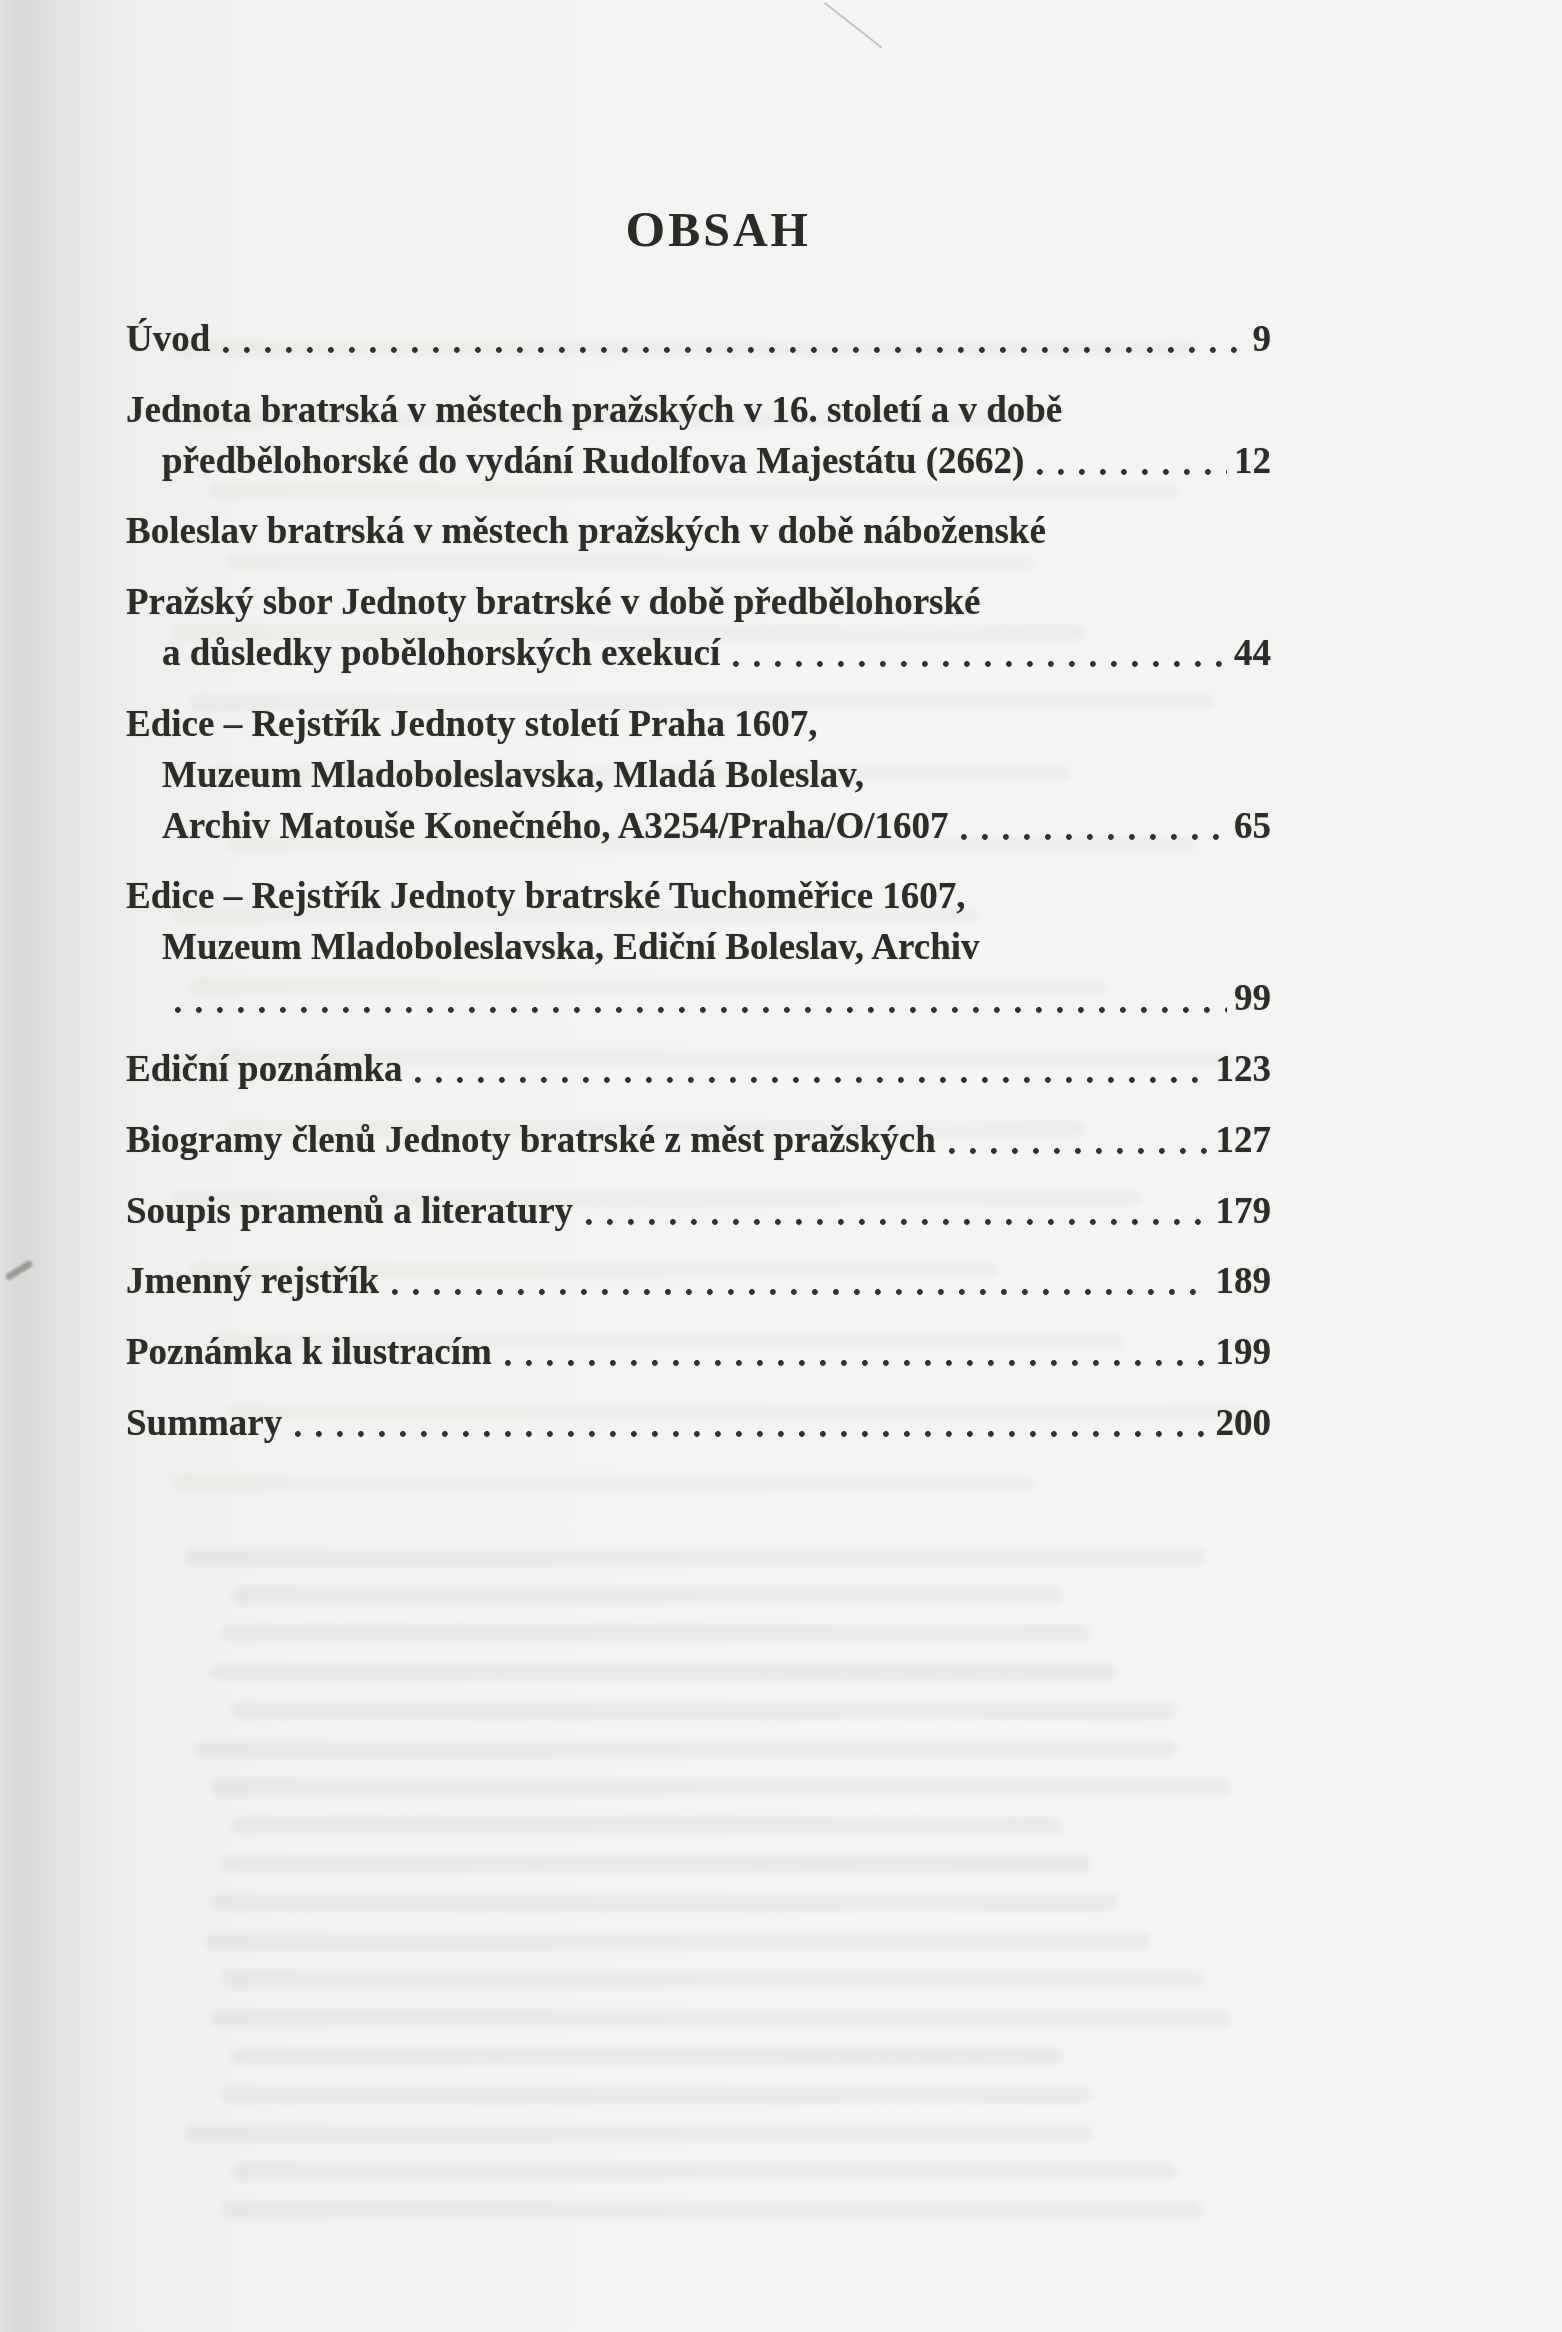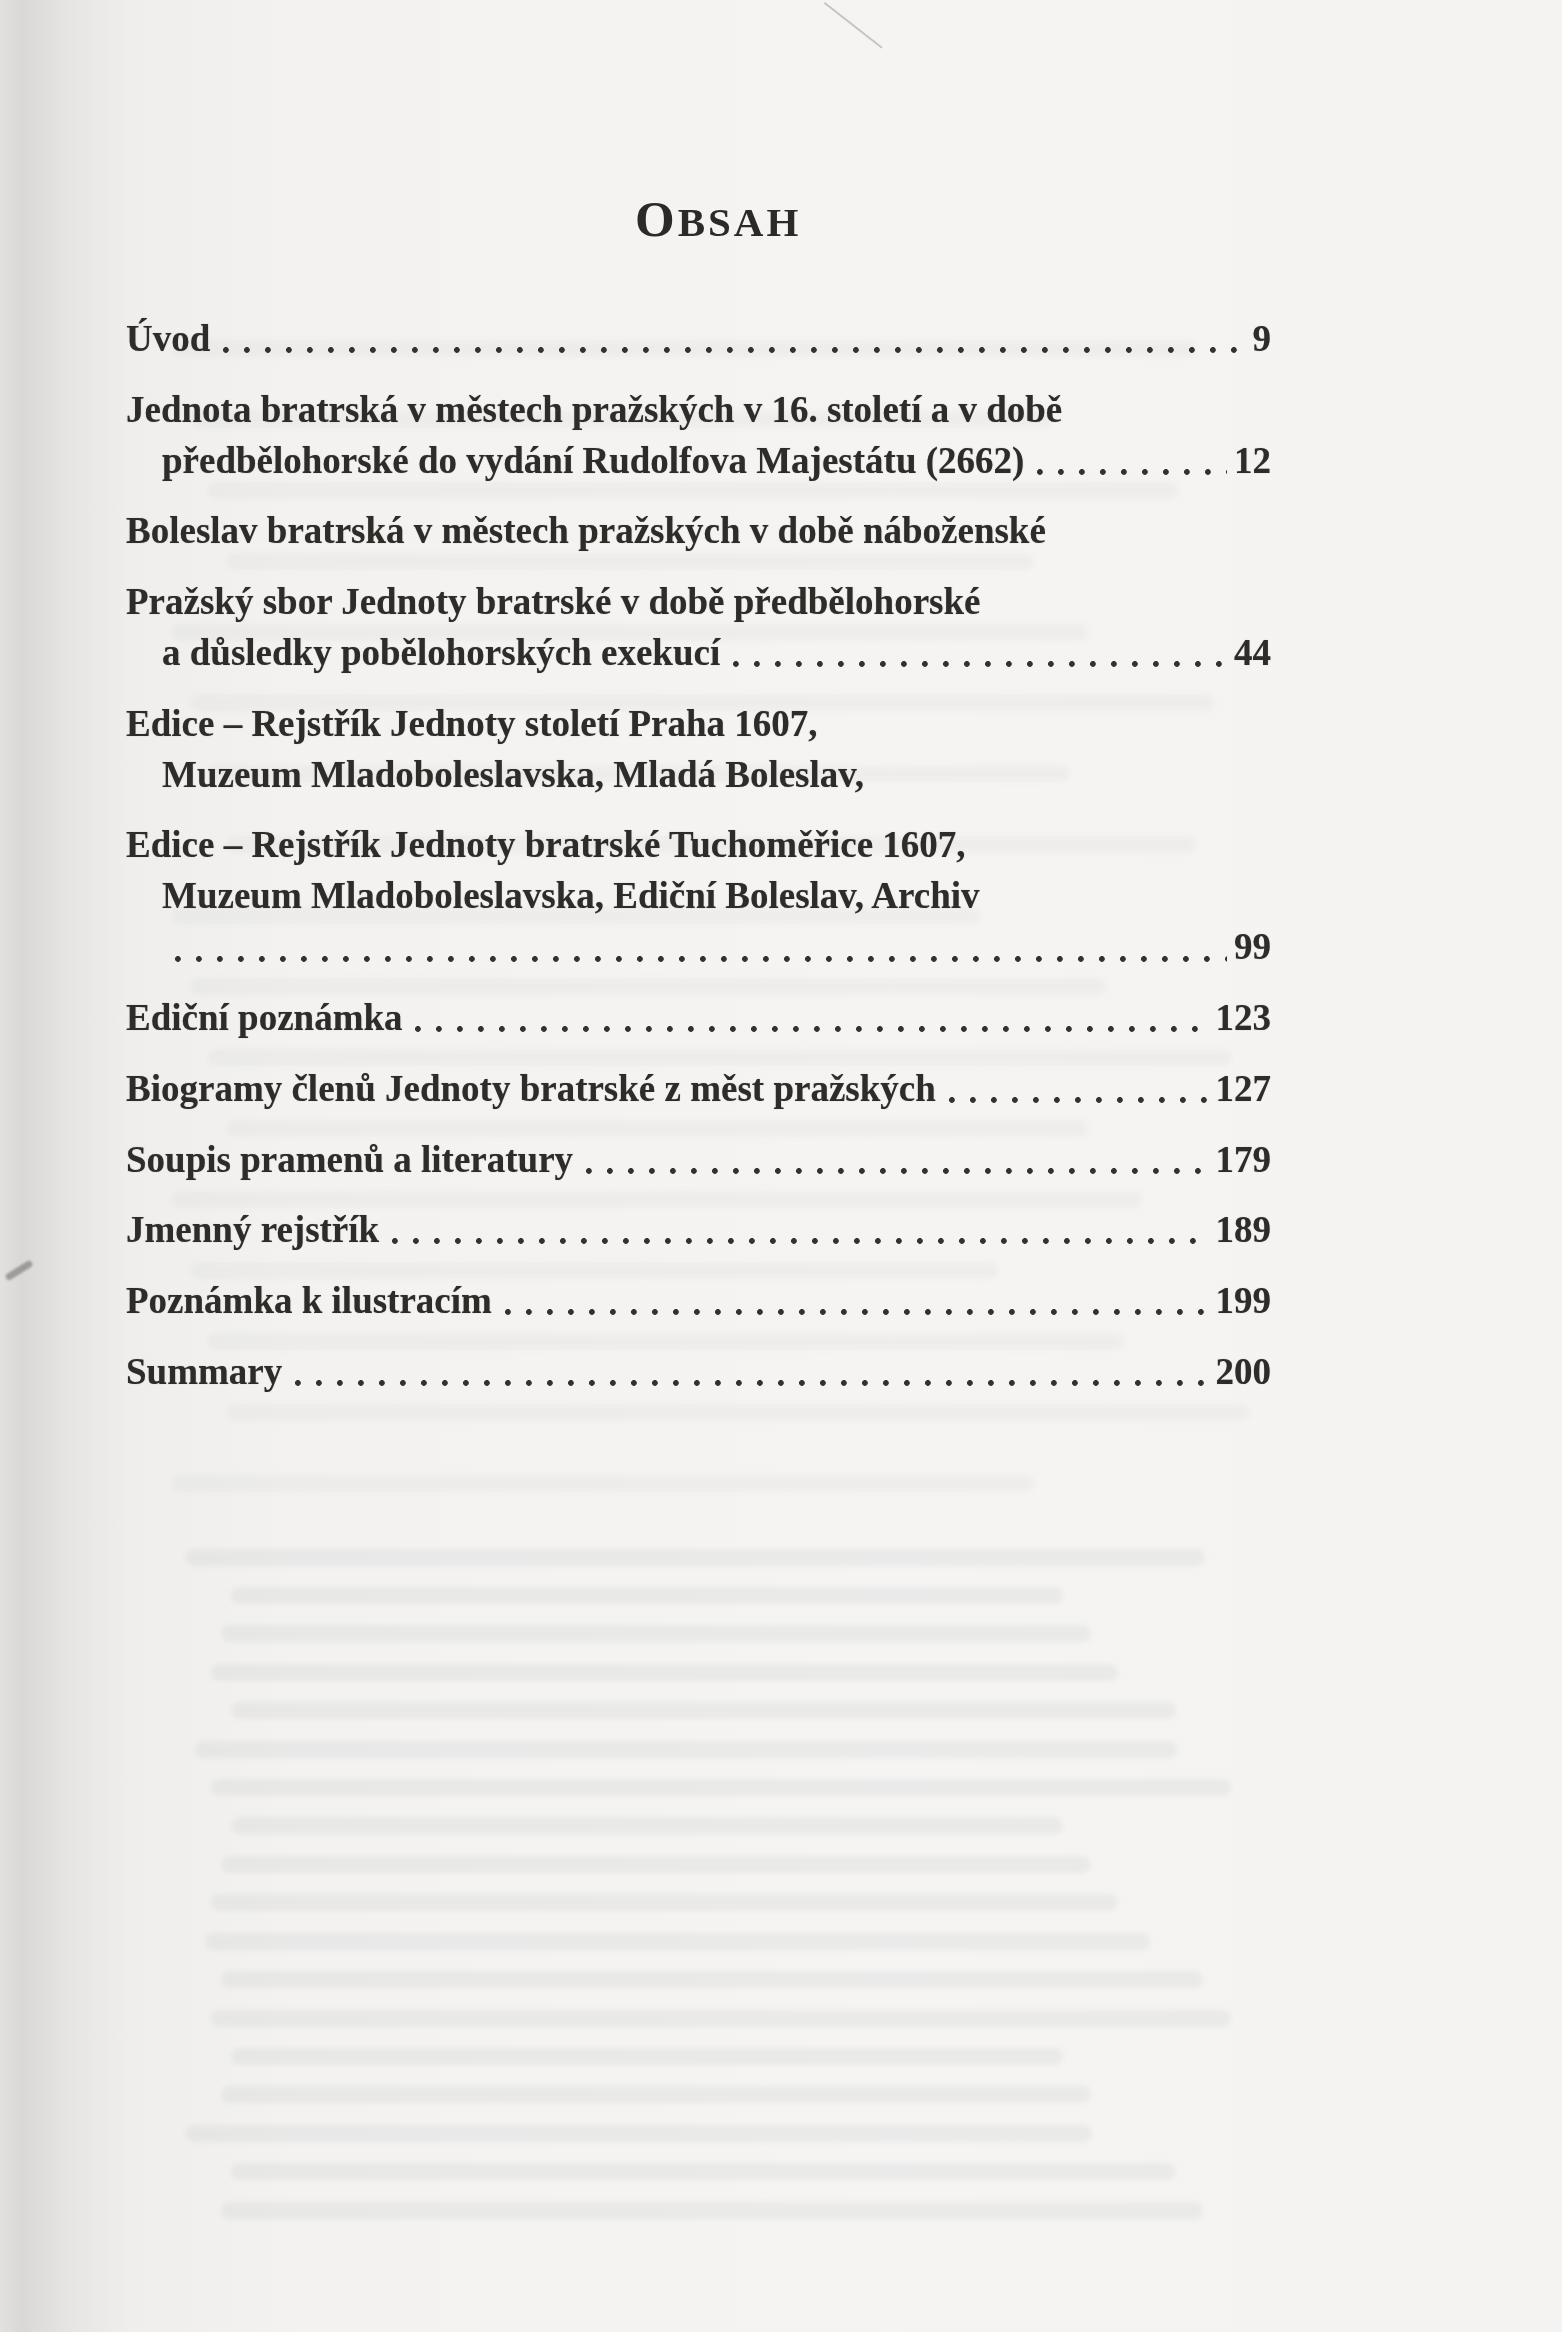--- a/index.html
+++ b/index.html
@@ -8,23 +8,23 @@
     width:1562px;height:2333px;
     overflow:hidden;
     background:linear-gradient(90deg,
       #e2e1df 0px,#d9d8d6 21.7px,#e6e5e3 69px,
       #efeeec 128px,#f3f2f0 296px,#f5f4f2 887px,#f4f3f1 1562px);
     font-family:"Liberation Serif","DejaVu Serif",serif;
     color:#2e2c29;
   }
   
   .title{
-    position:absolute;top:191px;left:126px;width:1145px;
+    position:absolute;top:201px;left:126px;width:1145px;
     text-align:center;text-transform:uppercase;
-    font-size:41px;line-height:1.1;font-weight:700;
+    font-size:48px;line-height:1.1;font-weight:700;
     letter-spacing:3px;color:#2b2a27;
     transform:translateX(19.7px);
     z-index:2;
   }
   .title::first-letter{font-size:51px;}
   
   .content{
     position:absolute;left:126px;top:313px;width:1145px;z-index:2;
   }
   .entry{margin-bottom:19.7px;font-weight:bold;}
@@ -130,20 +130,25 @@
         <div class="line">Pražský sbor Jednoty bratrské v době předbělohorské</div>
         <div class="line indent leaderline">
           <span class="txt">a důsledky pobělohorských exekucí</span>
           <span class="leader"></span>
           <span class="pg">44</span>
         </div>
       </div>
       <div class="entry">
         <div class="line">Edice – Rejstřík Jednoty století Praha 1607,</div>
         <div class="line indent">Muzeum Mladoboleslavska, Mladá Boleslav,</div>
+        <div class="line indent leaderline">
+          <span class="txt">Archiv Matouše Konečného, A3254/Praha/O/1607</span>
+          <span class="leader"></span>
+          <span class="pg">65</span>
+        </div>
       </div>
       <div class="entry">
         <div class="line">Edice – Rejstřík Jednoty bratrské Tuchoměřice 1607,</div>
         <div class="line indent">Muzeum Mladoboleslavska, Ediční Boleslav, Archiv</div>
         <div class="line indent leaderline">
           <span class="leader"></span>
           <span class="pg">99</span>
         </div>
       </div>
       <div class="entry">

